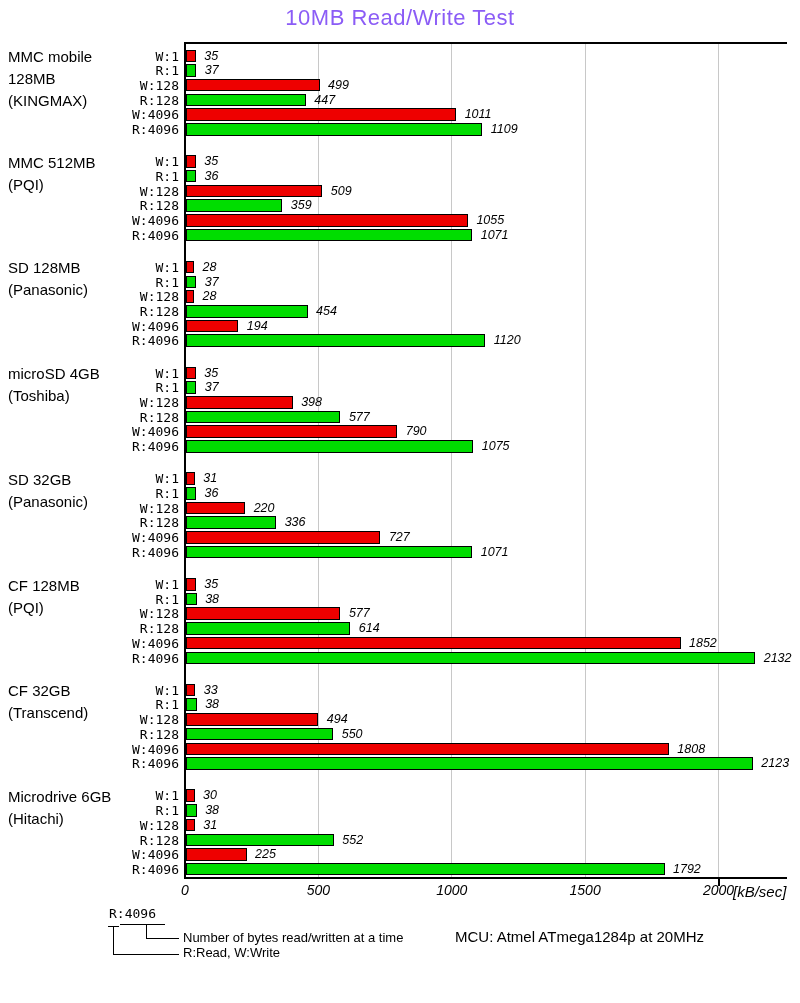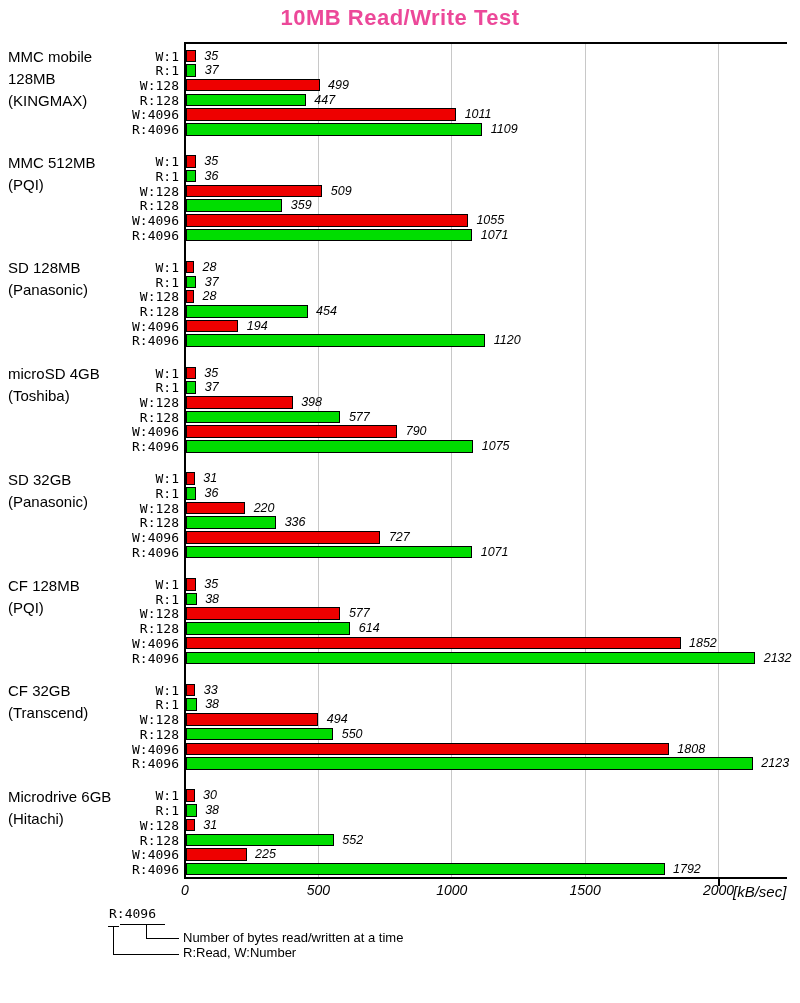--- a/index.html
+++ b/index.html
@@ -1,19 +1,19 @@
 <!DOCTYPE html>
 <html><head>
 <meta charset="utf-8">
 <style>
   html,body { margin:0; padding:0; background:#ffffff; }
   body { width:800px; height:1003px; font-family:"Liberation Sans", sans-serif; color:#000; }
   .page { position:relative; width:800px; height:1003px; overflow:hidden; background:#fff; }
   .title { position:absolute; top:5px; left:0; width:100%; text-align:center;
-           font-size:22px; font-weight:700; margin:0; color:#ec4899; letter-spacing:0.5px; }
+           font-size:22px; font-weight:400; margin:0; color:#8b5cf6; letter-spacing:0.5px; }
   #chart-svg { position:absolute; left:0; top:0; }
   .legend-sample { position:absolute; left:109px; top:906px;
                    font-family:"DejaVu Sans Mono", monospace; font-size:13px; }
   #legend-lines { position:absolute; left:95px; top:903px; }
   .legend-note { position:absolute; font-size:13px; white-space:nowrap; }
   .note-bytes { left:183px; top:930px; }
   .note-rw    { left:183px; top:945px; }
   .info { position:absolute; left:455px; top:925px; font-size:15px; line-height:24px; }
 </style>
 </head>
@@ -201,18 +201,19 @@
       <text x="673.016" y="872.9" fill="#000" text-anchor="start" font-family="Liberation Sans, sans-serif" font-size="12.5" font-style="italic">1792</text>
     </svg>
 
   <span class="legend-sample">R:4096</span>
   <svg id="legend-lines" width="260" height="70">
     <line x1="25" y1="21" x2="70" y2="21" stroke="#000" stroke-width="1" shape-rendering="crispEdges"></line>
     <path d="M 51 21 V 35 H 84" fill="none" stroke="#000" stroke-width="1" shape-rendering="crispEdges"></path>
     <path d="M 13 23 H 24 M 18 23 V 51 H 84" fill="none" stroke="#000" stroke-width="1" shape-rendering="crispEdges"></path>
   </svg>
   <span class="legend-note note-bytes">Number of bytes read/written at a time</span>
-  <span class="legend-note note-rw">R:Read, W:Number</span>
+  <span class="legend-note note-rw">R:Read, W:Write</span>
 
   <div class="info">
+    <div>MCU: Atmel ATmega1284p at 20MHz</div>
   </div>
 
 </div>
 
 </body></html>

